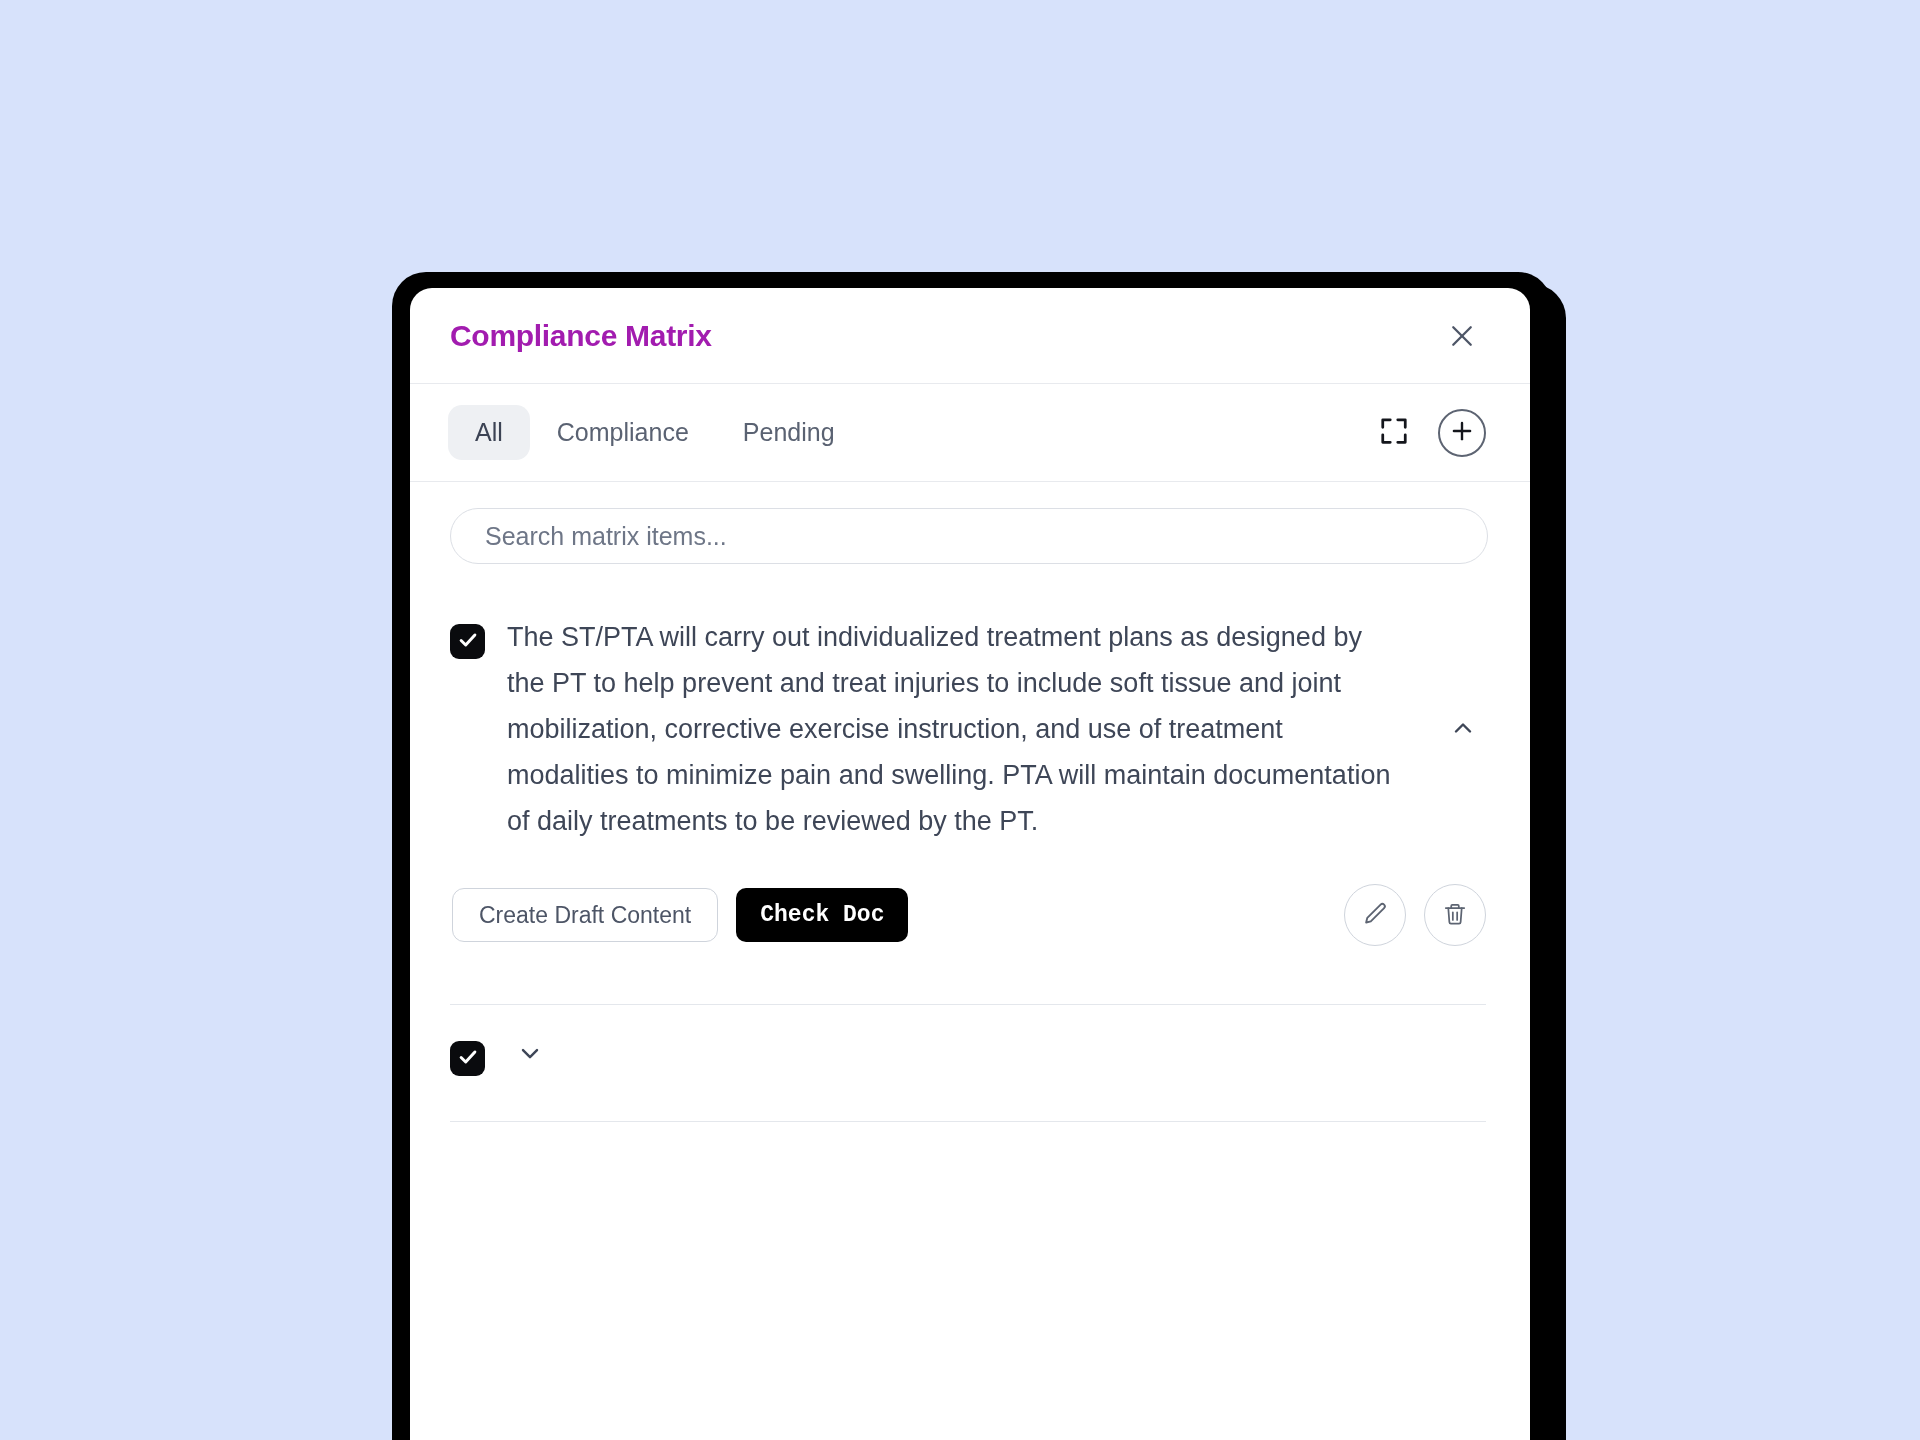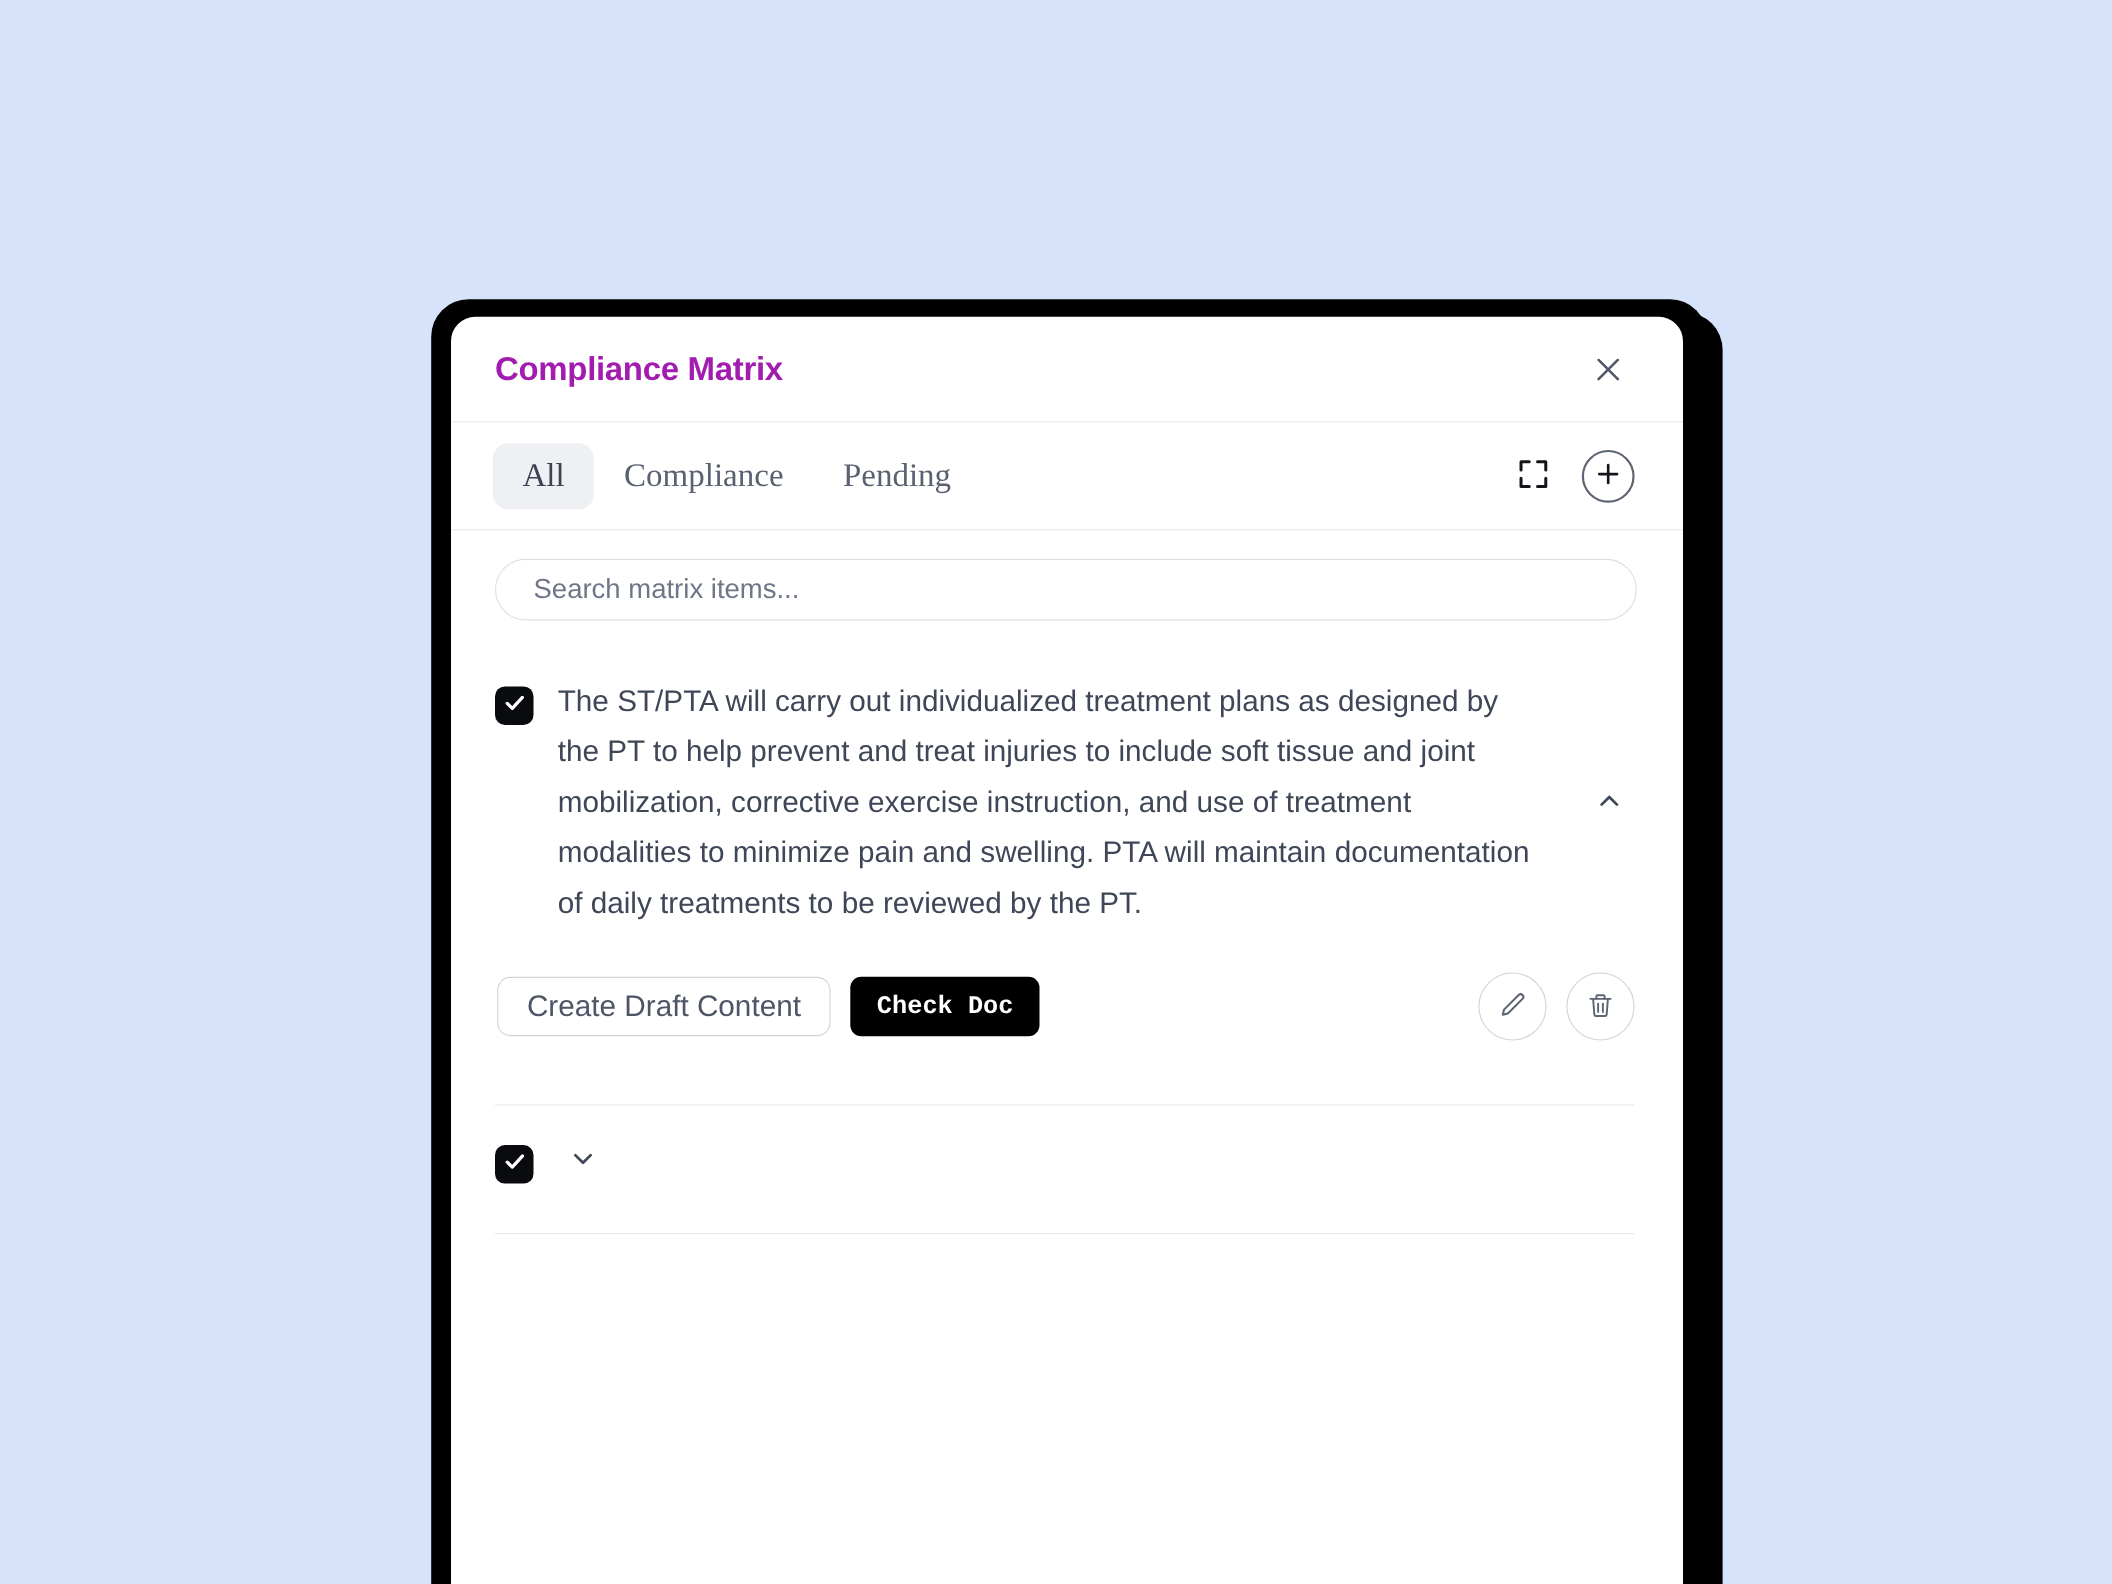--- a/index.html
+++ b/index.html
@@ -72,28 +72,28 @@
   
   #tabs-row {
     height: 98px;
     padding: 0 44px 0 38px;
     display: flex;
     align-items: center;
     border-bottom: 1px solid #e8eaee;
   }
 
   .tab {
-    font-size: 30px;
+    font-size: 25px;
     color: #5a6272;
     padding: 13px 27px;
     border-radius: 14px;
     cursor: pointer;
     background: transparent;
     border: none;
-    font-family: Liberation Serif, serif;
+    font-family: Liberation Sans, sans-serif;
     white-space: nowrap;
   }
   .tab.active {
     background: #eef0f3;
     color: #3c4354;
   }
 
   #tabs-spacer { flex: 1; }
 
   #expand-button {
@@ -197,21 +197,21 @@
   }
 
   .btn-outline {
     height: 54px;
     padding: 0 26px;
     border-radius: 12px;
     border: 1px solid #cfd4dc;
     background: #ffffff;
     color: #4d5costume;
     color: #4d5566;
-    font-size: 27px;
+    font-size: 23px;
     font-family: inherit;
     cursor: pointer;
     white-space: nowrap;
   }
 
   .btn-dark {
     height: 54px;
     padding: 0 24px;
     border-radius: 10px;
     background: #000000;

